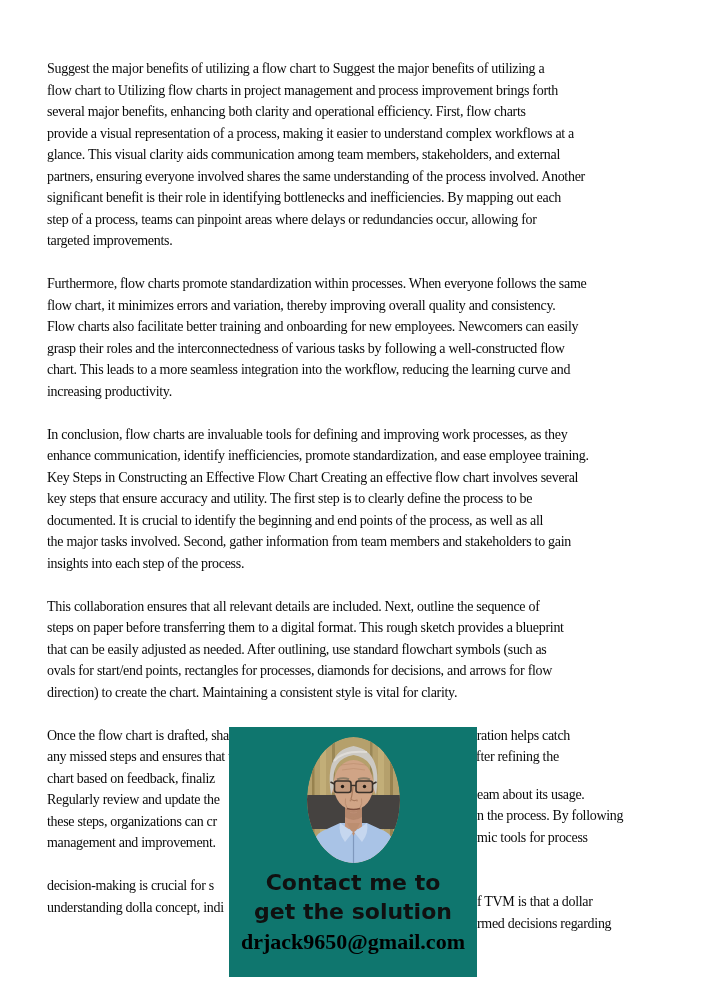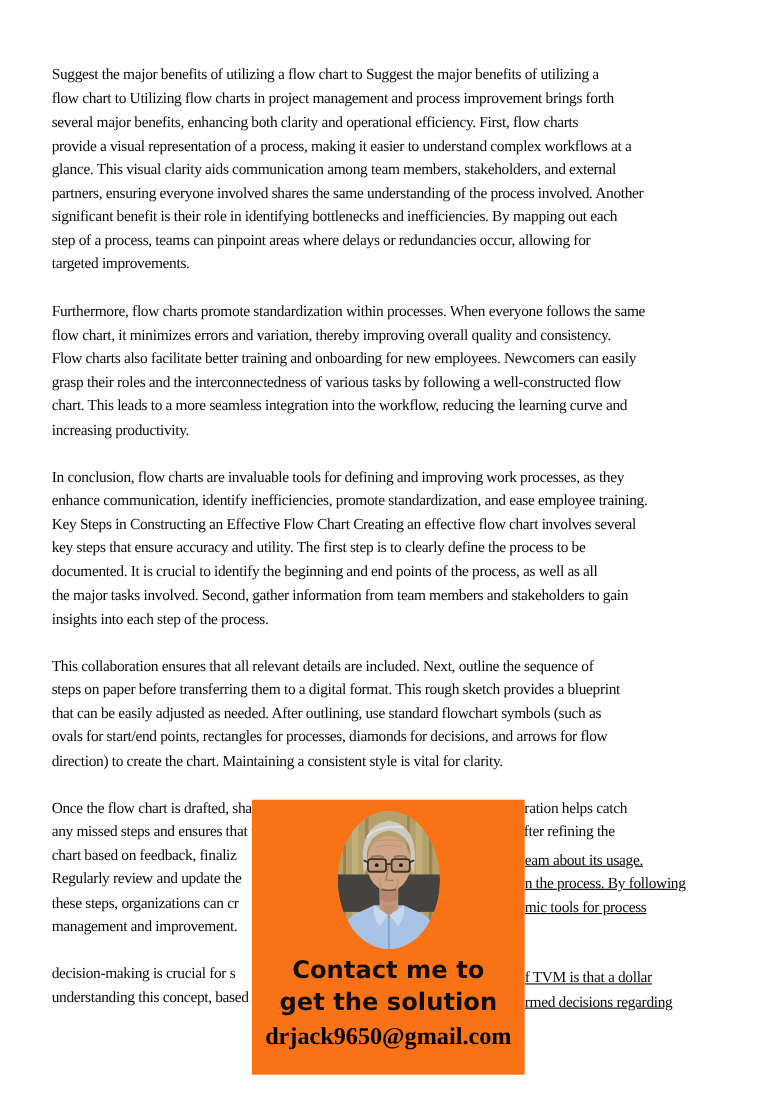--- a/index.html
+++ b/index.html
@@ -25,23 +25,22 @@
     margin-top: 24px;
   }
   .paragraph { margin: 0 0 21.5px 0; }
   .line {
     position: relative;
     height: 21.5px;
     white-space: nowrap;
   }
   .frag-right {
     position: absolute;
-    left: 430px; top: 4px;
-    white-space: nowrap;
-    text-decoration: underline;
+    left: 430px; top: 16px;
+    white-space: nowrap;
   }
   
   .overlay {
     position: absolute;
     left: 229px; top: 727px;
     width: 248px; height: 250px;
     background: #44e2e2;
     z-index: 5;
     display: flex;
     flex-direction: column;
@@ -118,25 +117,25 @@
       <div class="paragraph">
         <div class="line">Once the flow chart is drafted, share it with team members for feedback. Collaboration helps catch</div>
         <div class="line">any missed steps and ensures that the flowchart accurately reflects the process. After refining the</div>
         <div class="line"><span class="frag-left">chart based on feedback, finaliz</span><span class="frag-right">eam about its usage.</span></div>
         <div class="line"><span class="frag-left">Regularly review and update the</span><span class="frag-right">n the process. By following</span></div>
         <div class="line"><span class="frag-left">these steps, organizations can cr</span><span class="frag-right">mic tools for process</span></div>
         <div class="line">management and improvement.</div>
       </div>
       <div class="paragraph">
         <div class="line"><span class="frag-left">decision-making is crucial for s</span><span class="frag-right">f TVM is that a dollar</span></div>
-        <div class="line"><span class="frag-left">understanding this concept, based</span><span class="frag-right">rmed decisions regarding</span></div>
+        <div class="line"><span class="frag-left">understanding dolla concept, indi</span><span class="frag-right">rmed decisions regarding</span></div>
       </div>
     </div>
 
-  <div class="overlay" style="background: #f97316;">
+  <div class="overlay" style="background: #0f766e;">
     <div class="photo" title="Portrait of a gray-haired man with glasses wearing a light blue shirt">
       <svg width="93" height="126" viewBox="0 0 93 126" xmlns="http://www.w3.org/2000/svg">
         <defs>
           <clipPath id="ovalClip">
               <ellipse cx="46.5" cy="63" rx="46.5" ry="63"></ellipse>
             </clipPath>
         </defs>
         <g clip-path="url(#ovalClip)">
 
           <rect x="0" y="0" width="93" height="126" fill="#b5a06c"></rect>

